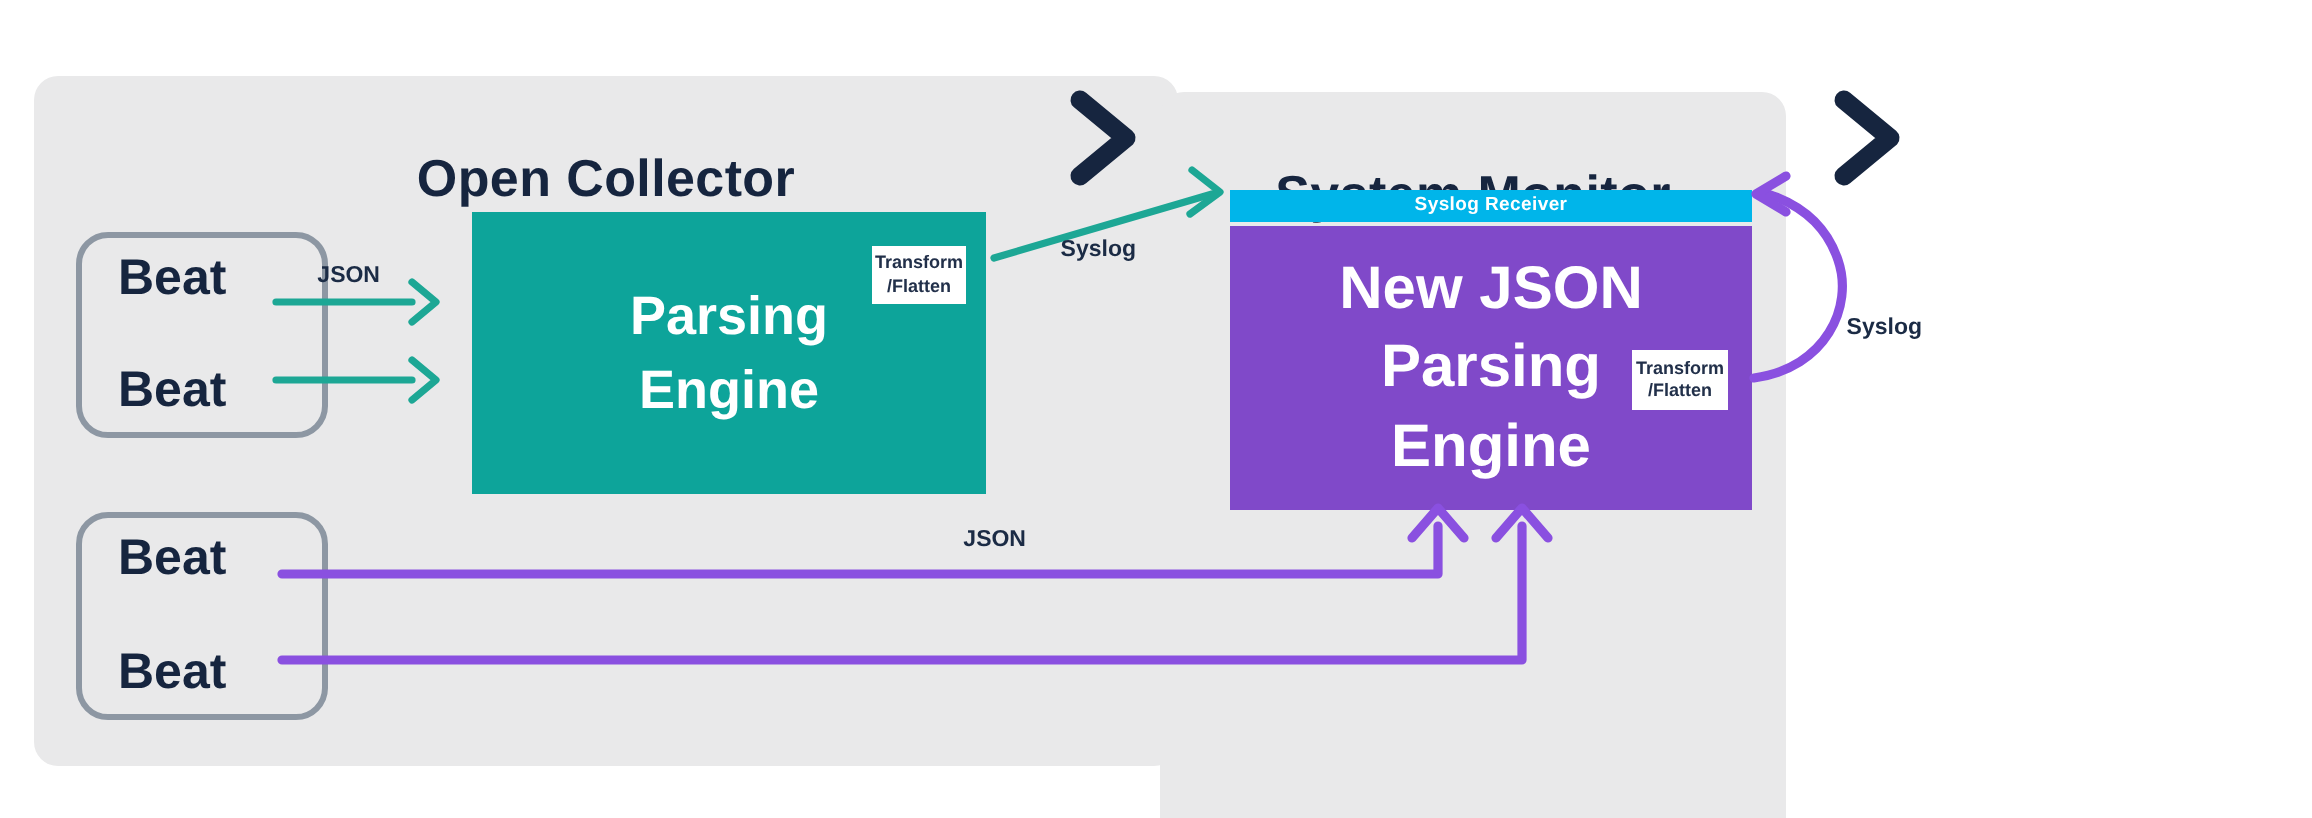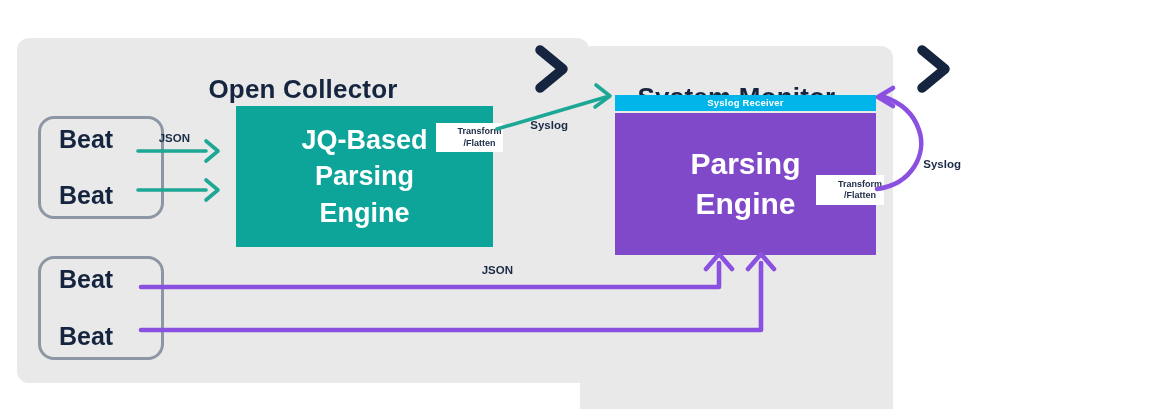--- a/index.html
+++ b/index.html
@@ -29,21 +29,21 @@
   .engine{
     position:absolute;color:#ffffff;font-weight:700;text-align:center;
     display:flex;flex-direction:column;justify-content:center;line-height:1.35;
   }
   .engine-jq{left:219px;top:68px;width:257px;height:141px;background:#0da49a;font-size:27px;}
   .engine-json{left:35px;top:67px;width:261px;height:142px;background:#8049c9;font-size:30px;line-height:1.32;}
 
   .tf-badge{
     position:absolute;background:#ffffff;color:#22304a;font-weight:600;
     font-size:9px;line-height:1.25;text-align:center;
-    display:flex;flex-direction:column;justify-content:center;padding-left:20px;
+    display:flex;flex-direction:column;justify-content:center;
   }
   .tf-badge-jq{left:200px;top:17px;width:47px;height:29px;}
   .tf-badge-json{left:201px;top:62px;width:48px;height:30px;}
 
   .receiver-bar{
     position:absolute;left:35px;top:49px;width:261px;height:16px;background:#00b5ea;
     color:#ffffff;font-weight:700;font-size:9.5px;text-align:center;line-height:16px;
     letter-spacing:.2px;
   }
 
@@ -75,36 +75,36 @@
       <div class="beat">Beat</div>
       <div class="beat">Beat</div>
     </div>
 
     <div class="beat-group beat-group-bottom">
       <div class="beat">Beat</div>
       <div class="beat">Beat</div>
     </div>
 
     <div class="engine engine-jq">
-      <div>JQ-Based</div>
       <div>Parsing</div>
       <div>Engine</div>
       <div class="tf-badge tf-badge-jq">
         <span>Transform</span>
         <span>/Flatten</span>
       </div>
     </div>
   </section>
 
   <section class="panel panel-sm">
     <h2 class="panel-title">System Monitor</h2>
 
     <div class="receiver-bar">Syslog Receiver</div>
 
     <div class="engine engine-json">
+      <div>New JSON</div>
       <div>Parsing</div>
       <div>Engine</div>
       <div class="tf-badge tf-badge-json">
         <span>Transform</span>
         <span>/Flatten</span>
       </div>
     </div>
   </section>
 
 

